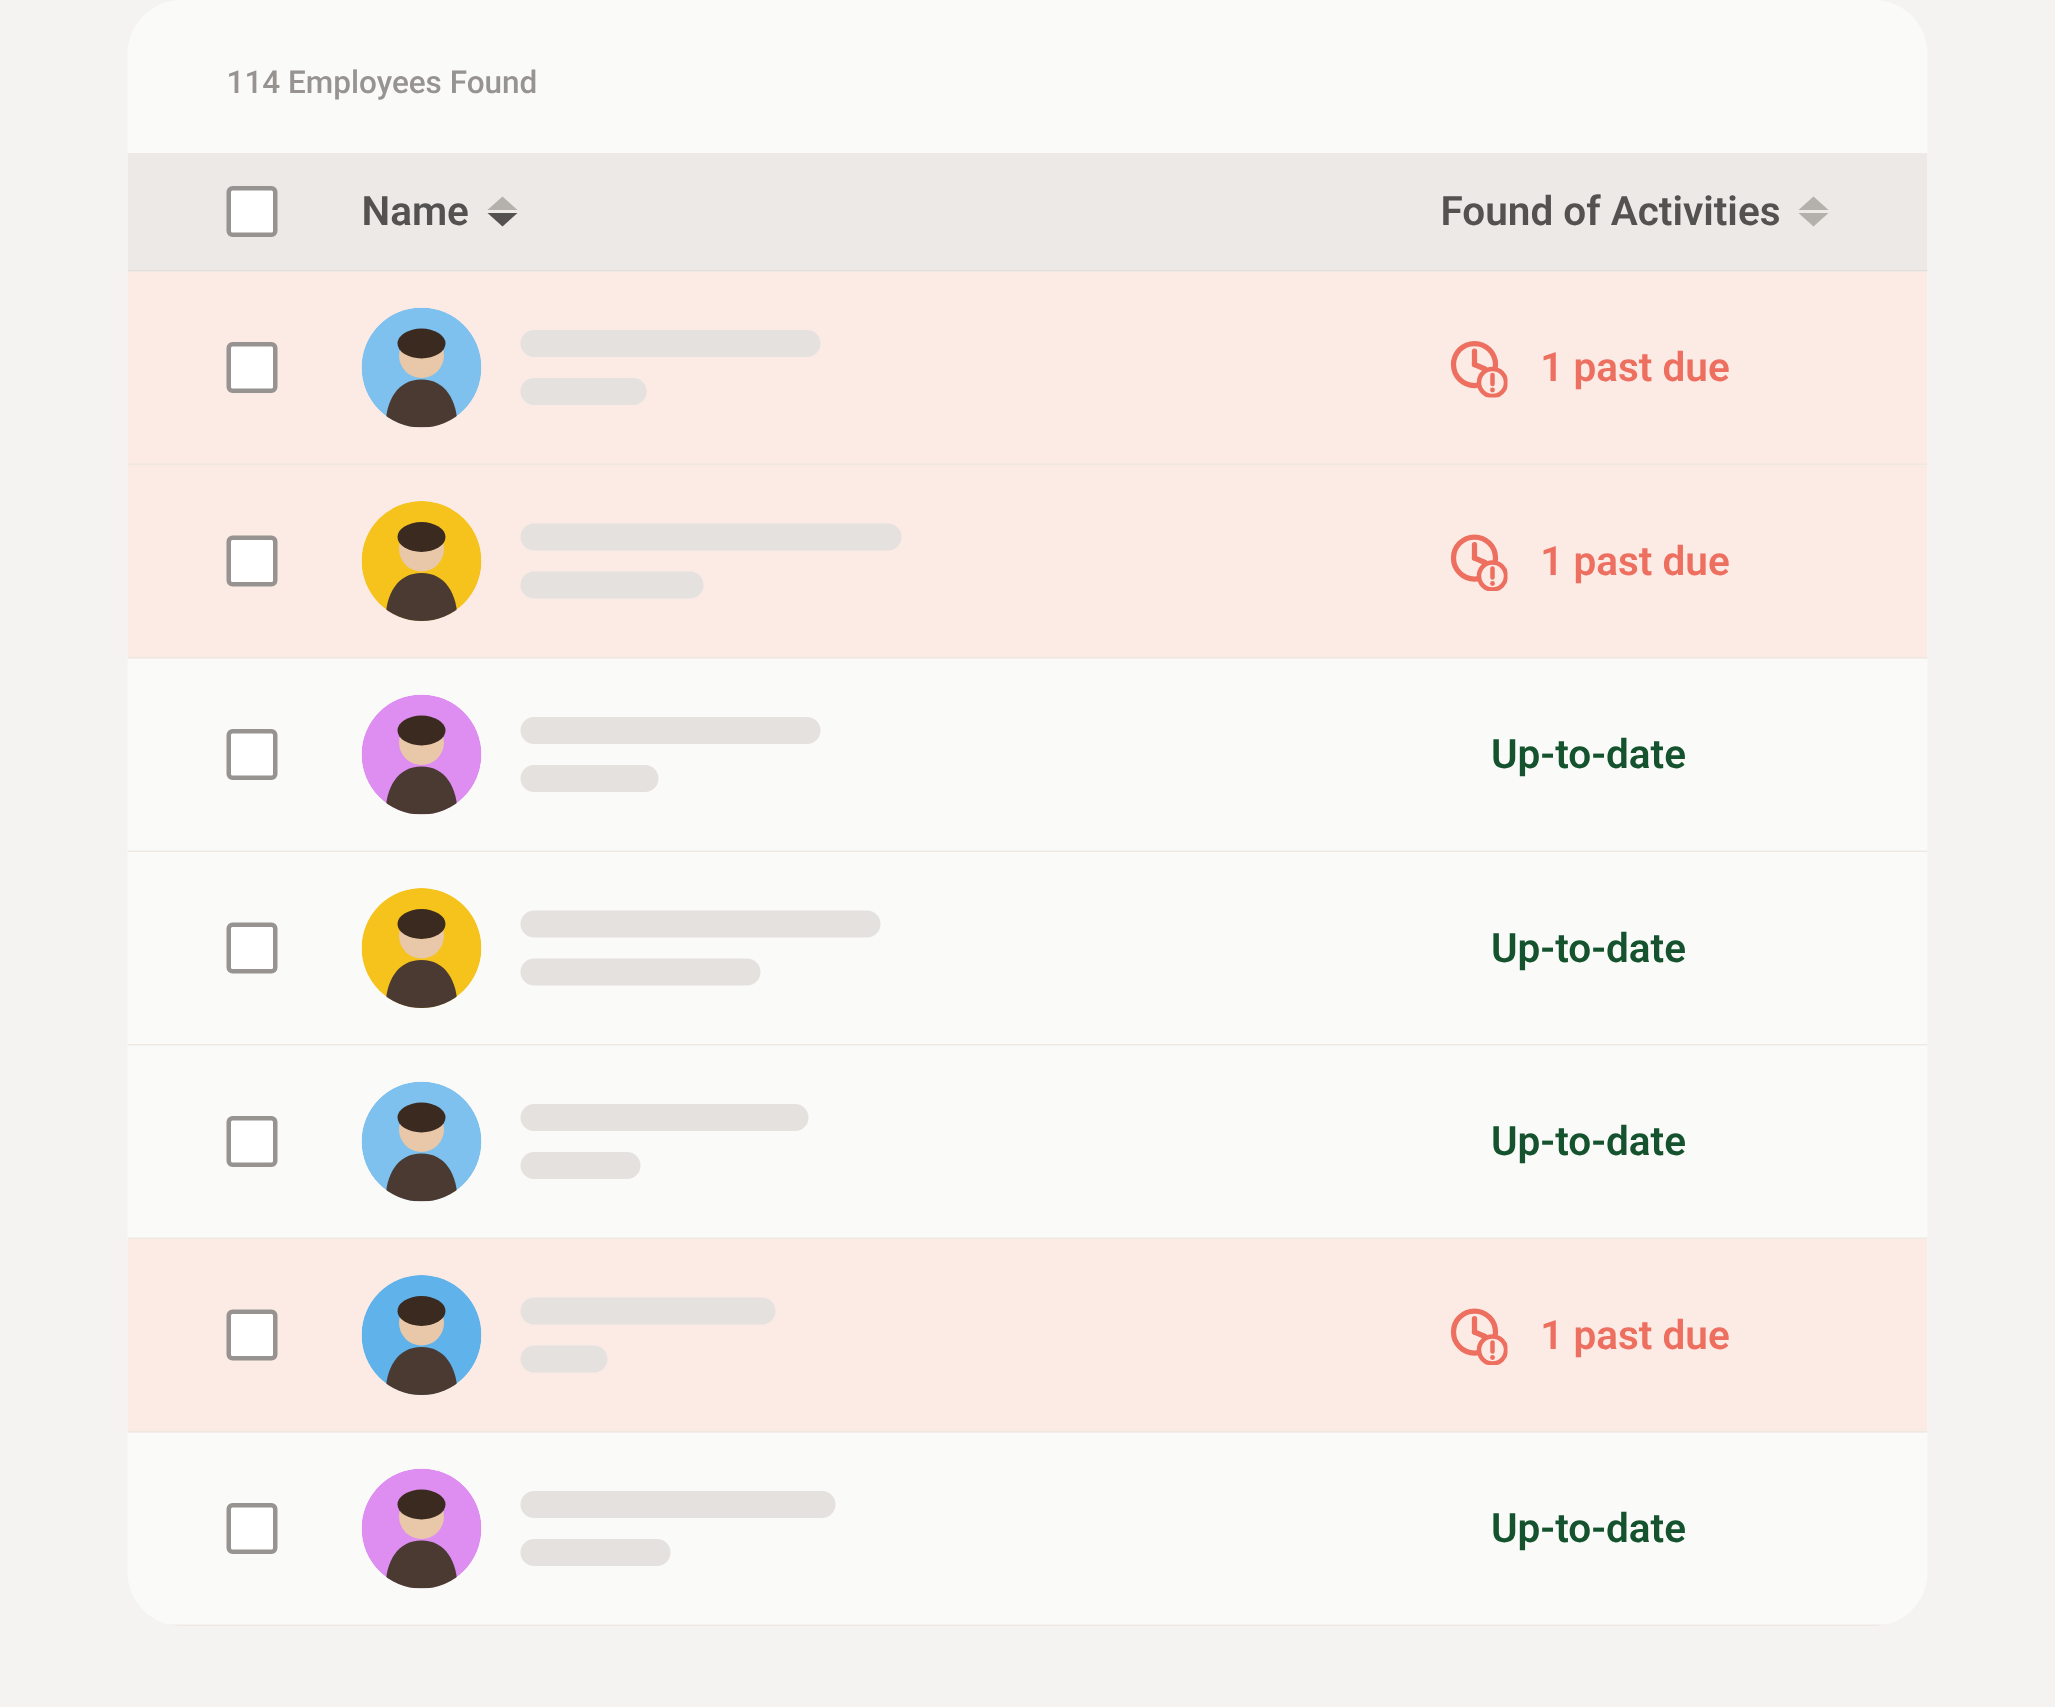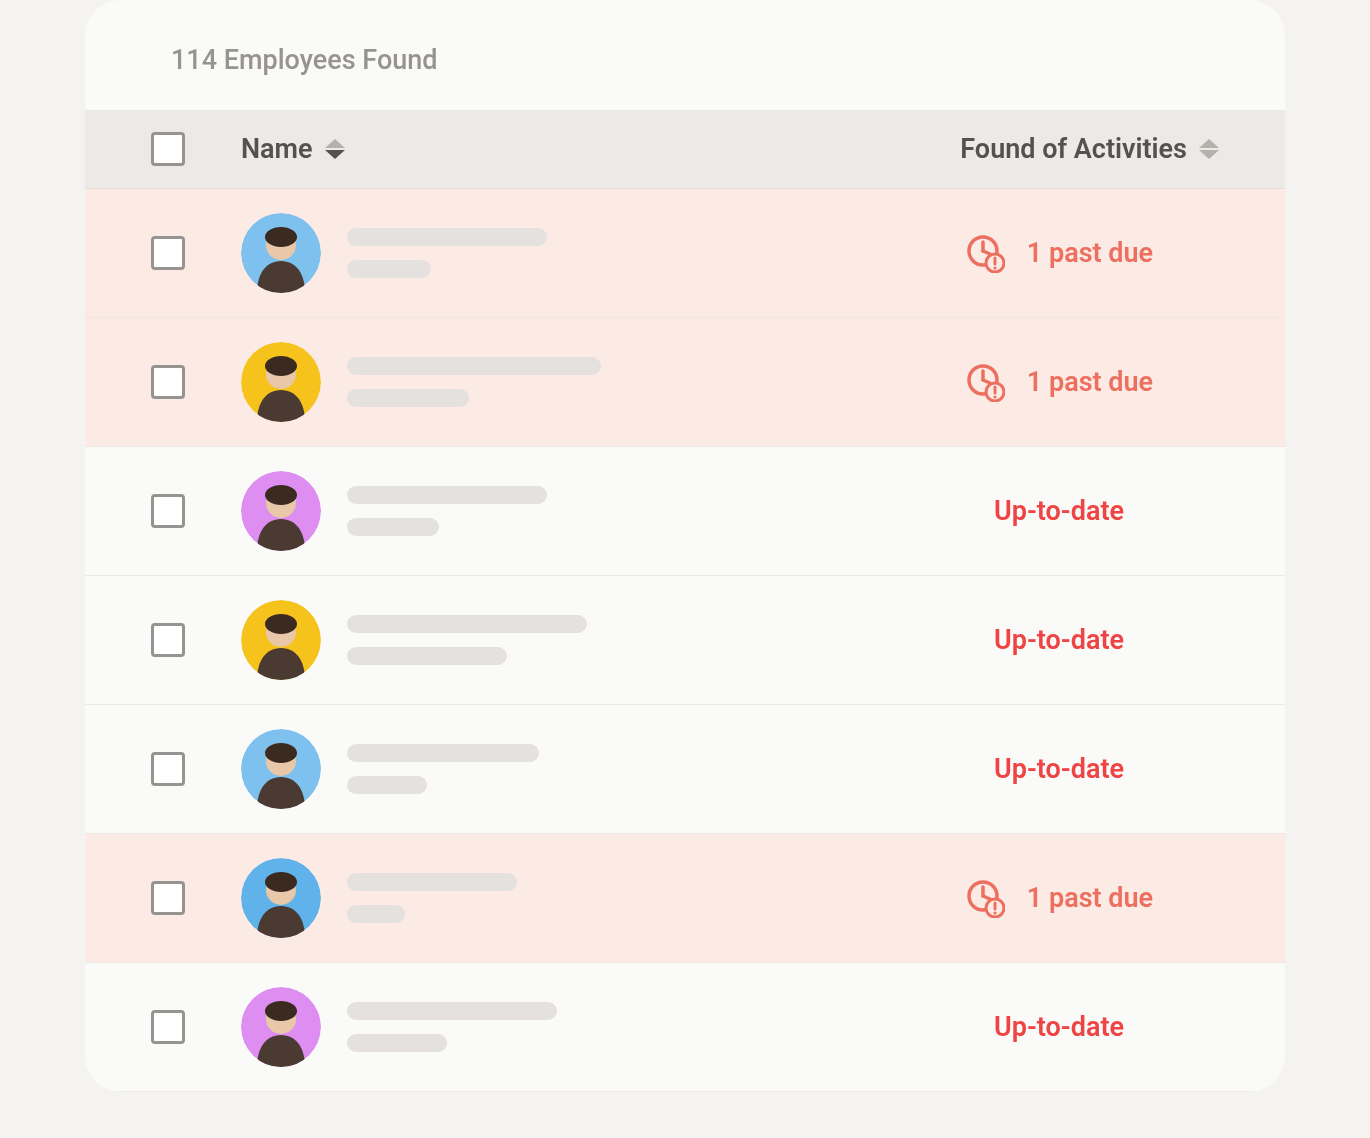--- a/index.html
+++ b/index.html
@@ -15,24 +15,23 @@
       width: 1200px;
       background: #fafaf8;
       border-radius: 36px;
       overflow: hidden;
       margin: 0;
     }
     .header {
       padding: 44px 66px 34px;
     }
     .count {
-      font-size: 27px;
+      font-size: 21px;
       color: #969390;
       font-weight: 500;
-      margin-left: 20px;
     }
     .table-header {
       background: #ece9e6;
       display: flex;
       align-items: center;
       padding: 22px 66px;
       border-bottom: 1px solid #e0dcd8;
     }
     .col-check {
       width: 90px;
@@ -111,21 +110,21 @@
       width: 320px;
       display: flex;
       align-items: center;
       justify-content: center;
       gap: 22px;
     }
     .status-text {
       font-size: 27px;
       font-weight: 600;
     }
-    .status-text.ok { color: #ef4444; }
+    .status-text.ok { color: #14532d; }
     .status-text.due { color: #ed6f5f; }
     .due-icon { width: 40px; height: 40px; flex-shrink: 0; }
   </style>
 </head>
 <body>
 
 <div class="card">
 
   <div class="header">
     <div class="count">114 Employees Found</div>

